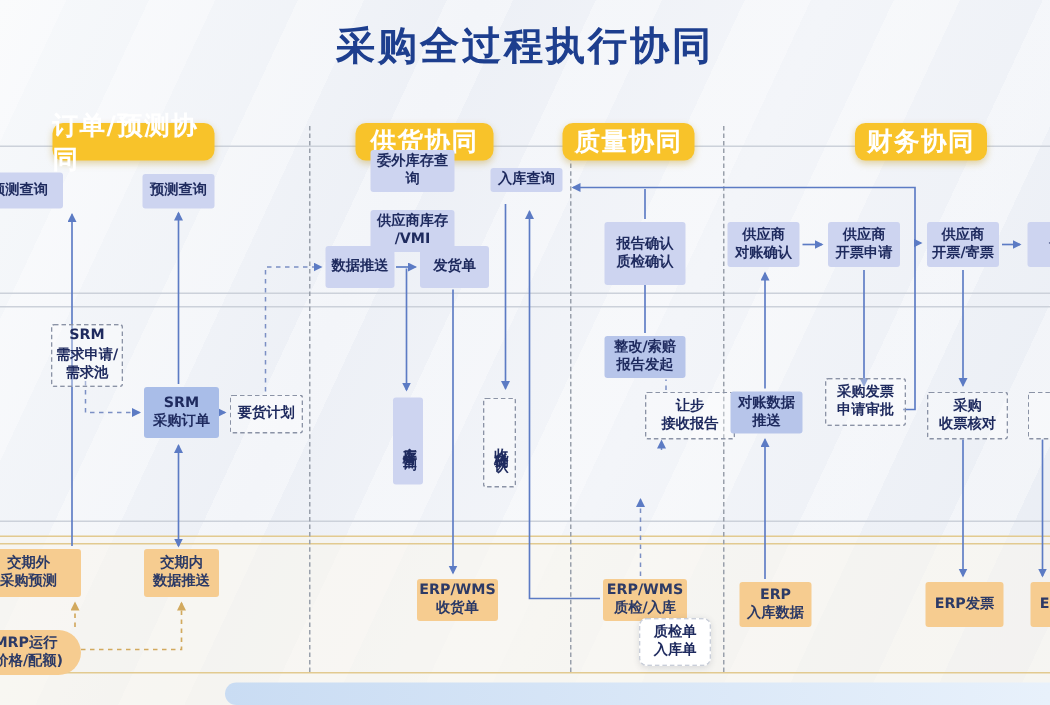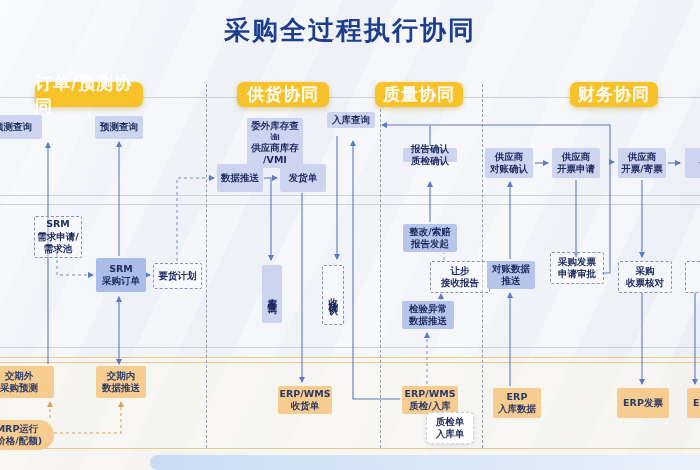--- a/index.html
+++ b/index.html
@@ -116,40 +116,38 @@
   <div class="node deep" style="left:96px;top:258px;width:50px;height:34px">SRM
 采购订单</div>
   <div class="node dash" style="left:153px;top:263px;width:47px;height:24px">要货计划</div>
   <div class="node orange" style="left:-16px;top:366px;width:70px;height:32px">交期外
 采购预测</div>
   <div class="node orange" style="left:96px;top:366px;width:50px;height:32px">交期内
 数据推送</div>
   <div class="node orange pill" style="left:-20px;top:420px;width:74px;height:30px">MRP运行
 (价格/配额)</div>
 
-  <div class="node blue" style="left:247px;top:118px;width:56px;height:28px">委外库存查
+  <div class="node blue" style="left:247px;top:100px;width:56px;height:28px">委外库存查
 询</div>
   <div class="node blue" style="left:247px;top:140px;width:56px;height:28px">供应商库存
 /VMI</div>
   <div class="node blue" style="left:217px;top:164px;width:46px;height:28px">数据推送</div>
   <div class="node blue" style="left:280px;top:164px;width:46px;height:28px">发货单</div>
   <div class="node blue" style="left:327px;top:112px;width:48px;height:16px">入库查询</div>
   <div class="node blue vert" style="left:262px;top:265px;width:20px;height:58px">库存查询</div>
   <div class="node dash vert" style="left:322px;top:265px;width:20px;height:58px">收货确认</div>
   <div class="node orange" style="left:278px;top:386px;width:54px;height:28px">ERP/WMS
 收货单</div>
 
-  <div class="node blue" style="left:403px;top:148px;width:54px;height:14px">报告确认
+  <div class="node blue" style="left:403px;top:148px;width:54px;height:42px">报告确认
 质检确认</div>
   <div class="node mid" style="left:403px;top:224px;width:54px;height:28px">整改/索赔
 报告发起</div>
   <div class="node dash" style="left:430px;top:261px;width:58px;height:30px">让步
 接收报告</div>
-  <div class="node mid" style="left:402px;top:301px;width:52px;height:28px">检验异常
-数据推送</div>
   <div class="node orange" style="left:402px;top:386px;width:56px;height:28px">ERP/WMS
 质检/入库</div>
   <div class="node white" style="left:426px;top:412px;width:46px;height:30px">质检单
 入库单</div>
 
   <div class="node blue" style="left:485px;top:148px;width:48px;height:30px">供应商
 对账确认</div>
   <div class="node blue" style="left:552px;top:148px;width:48px;height:30px">供应商
 开票申请</div>
   <div class="node blue" style="left:618px;top:148px;width:48px;height:30px">供应商

